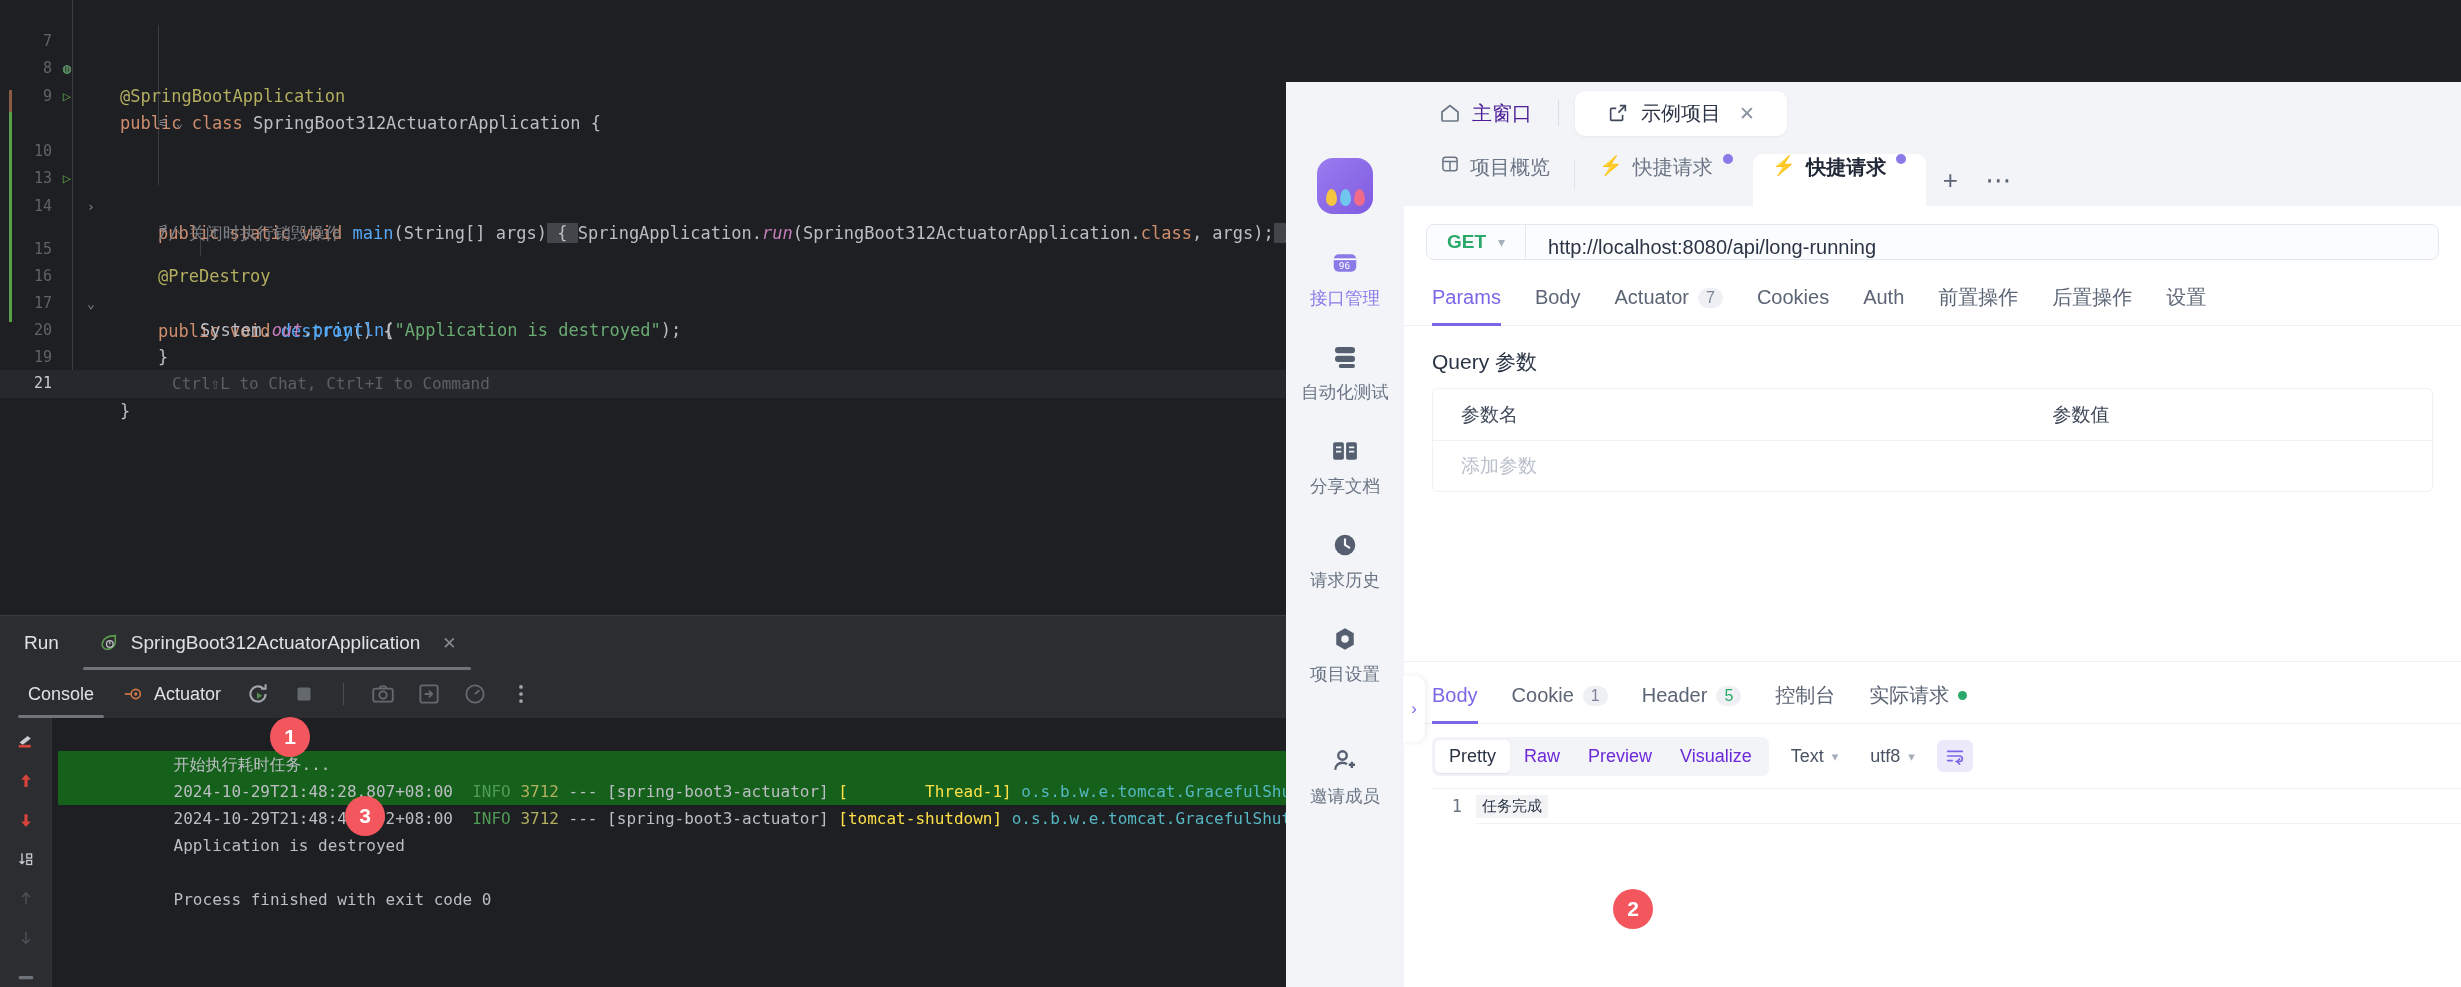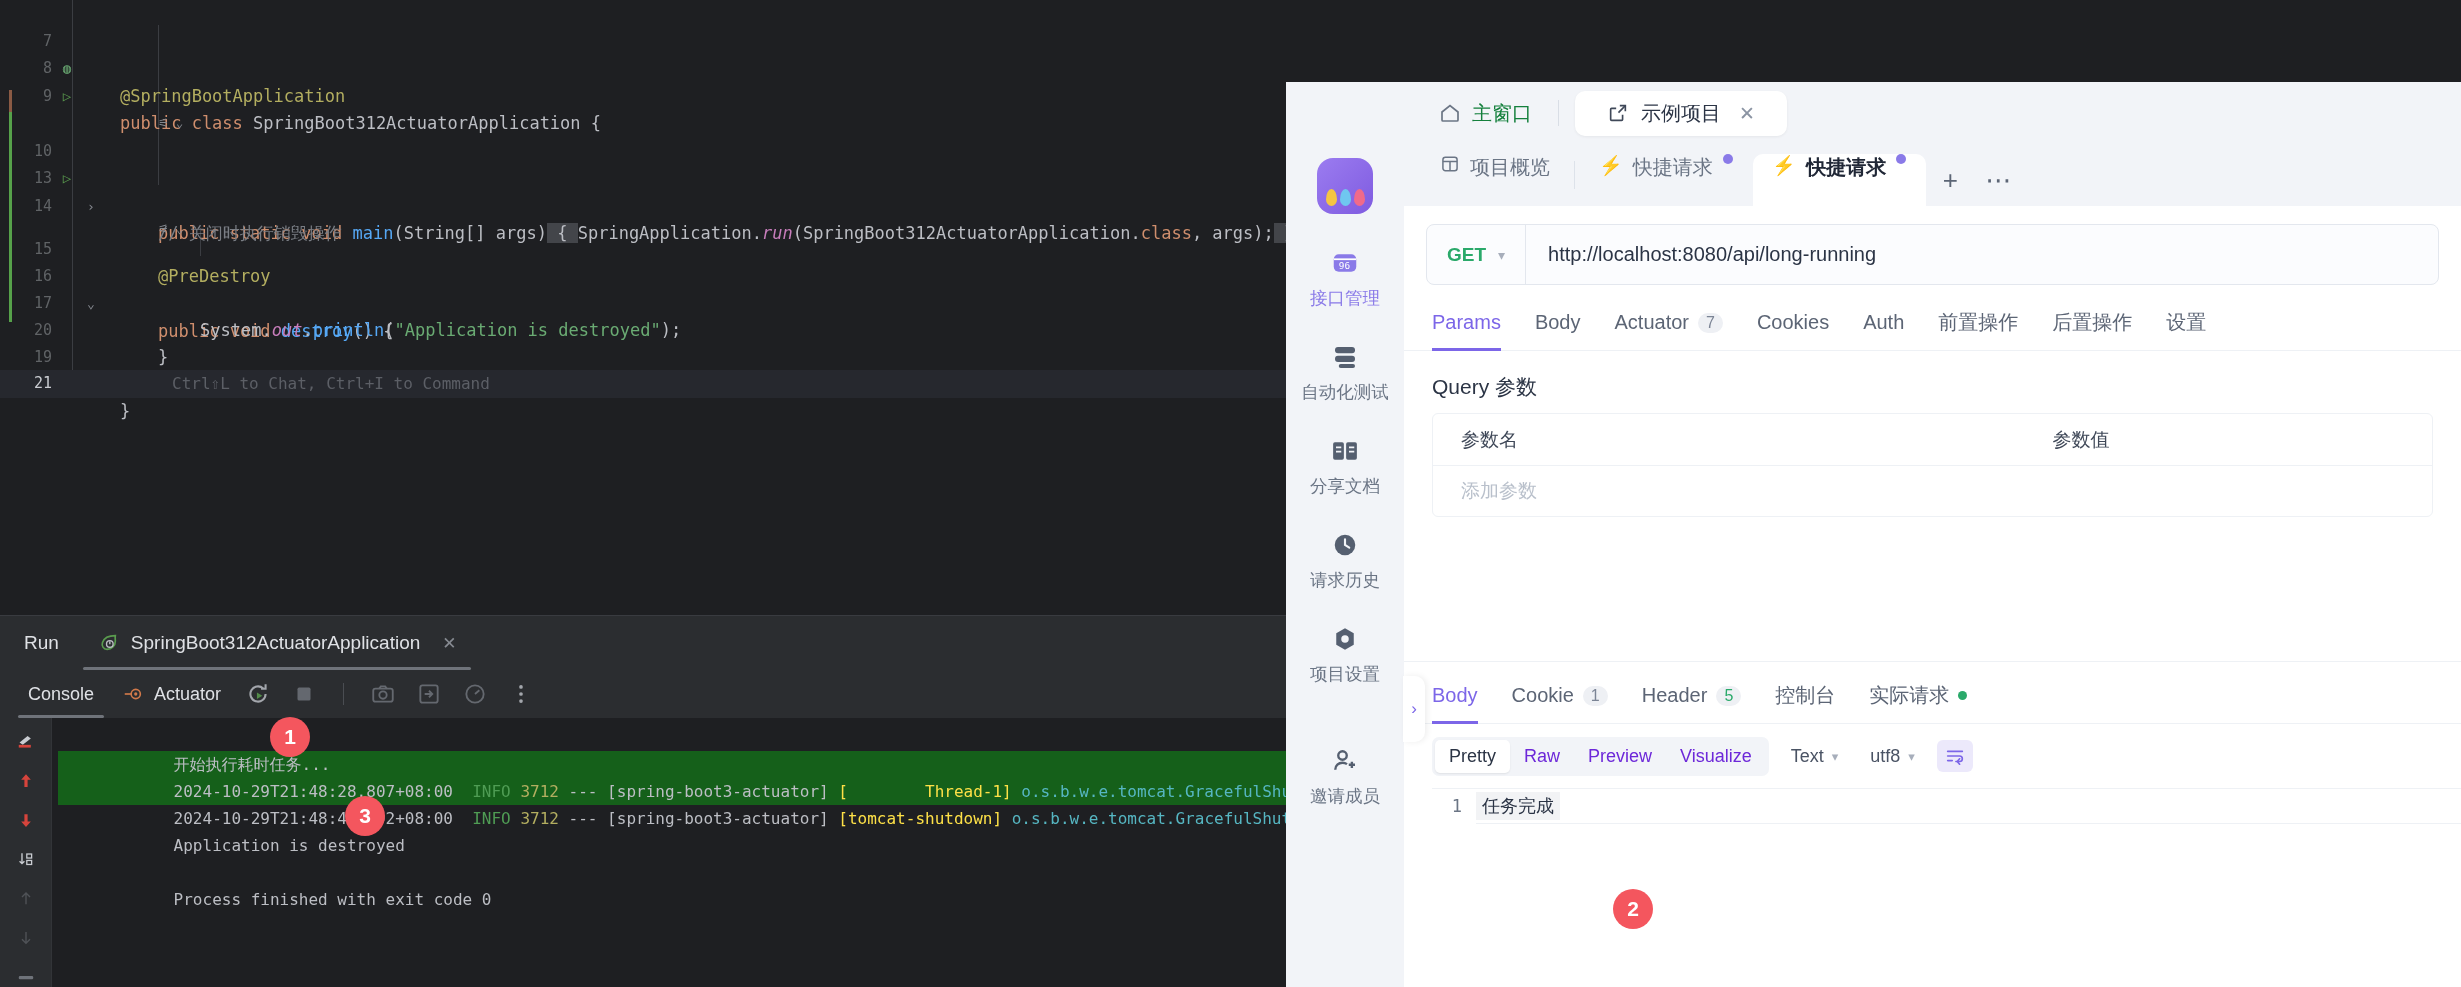--- a/index.html
+++ b/index.html
@@ -138,21 +138,21 @@
     width: 1175px; height: 905px;
     background: #f2f4f8;
     overflow: hidden;
   }
   .af-titlebar {
     height: 62px; display: flex; align-items: center; padding-left: 142px;
     background: #f2f4f8;
   }
   .af-home {
     display: flex; align-items: center; gap: 10px;
-    color: #15803d; font-size: 20px; padding: 6px 10px;
+    color: #4c1d95; font-size: 20px; padding: 6px 10px;
   }
   .af-divider-v { width: 1px; height: 26px; background: #d9dee6; margin: 0 16px; }
   .af-proj-tab {
     display: flex; align-items: center; gap: 12px;
     background: #fff; border-radius: 10px; padding: 9px 32px;
     color: #2b3445; font-size: 20px; box-shadow: 0 1px 3px rgba(0,0,0,.06);
   }
   .af-proj-tab .closex { color: #8b94a3; font-size: 19px; margin-left: 6px; cursor:pointer; }
 
   .af-body { position: absolute; left:0; top:62px; right:0; bottom:0; display:flex; }
@@ -196,21 +196,21 @@
   .af-tab .bolt { color: #8a7ae8; font-size: 19px; }
   .af-tabsep { width:1px; height:28px; background:#dde2ea; align-self:center; margin:0 4px; }
   .af-tab-plus, .af-tab-more {
     display:flex; align-items:center; justify-content:center;
     width: 48px; height: 52px; color:#5c6575; font-size: 26px; cursor:pointer;
   }
 
   .af-content { position: absolute; left:0; top:62px; right:0; bottom:0; background:#fff; }
 
   .urlbar {
-    margin: 18px 22px 0 22px; height: 61px; display: flex; align-items: center;
+    margin: 18px 22px 0 22px; height: 36px; display: flex; align-items: flex-end;
     border: 1px solid #e3e7ee; border-radius: 8px; background: #fbfcfe;
   }
   .method {
     display:flex; align-items:center; gap: 12px; padding: 0 20px; height: 100%;
     border-right: 1px solid #e3e7ee;
   }
   .method .m { color: #2aa96a; font-weight: bold; font-size: 19px; }
   .method .chev { color: #a7aebb; font-size: 14px; }
   .urlval { padding-left: 22px; color: #2b3445; font-size: 20px; }
 
@@ -271,21 +271,21 @@
     display:flex; align-items:center; justify-content:center; cursor:pointer;
   }
 
   .respbody {
     position: absolute; left: 28px; right: 0; top: 582px; bottom: 0;
     border-top: 1px solid #eef1f5;
   }
   .rb-line { display:flex; height: 34px; align-items:center; }
   .rb-num { width: 44px; text-align:right; color:#6b7585; font-size: 17px;
             font-family:"DejaVu Sans Mono", monospace; padding-right: 14px; }
-  .rb-txt { color:#2b3445; font-size: 18px; background:#f2f3f5; padding: 2px 6px; }
+  .rb-txt { color:#2b3445; font-size: 15px; background:#f2f3f5; padding: 2px 6px; }
   .rb-rule { position:absolute; left:44px; right:0; top:34px; height:1px; background:#eef1f5; }
 </style>
 </head>
 <body>
 
 <div id="root">
 
   <div class="ide">
 
     <div class="editor">

